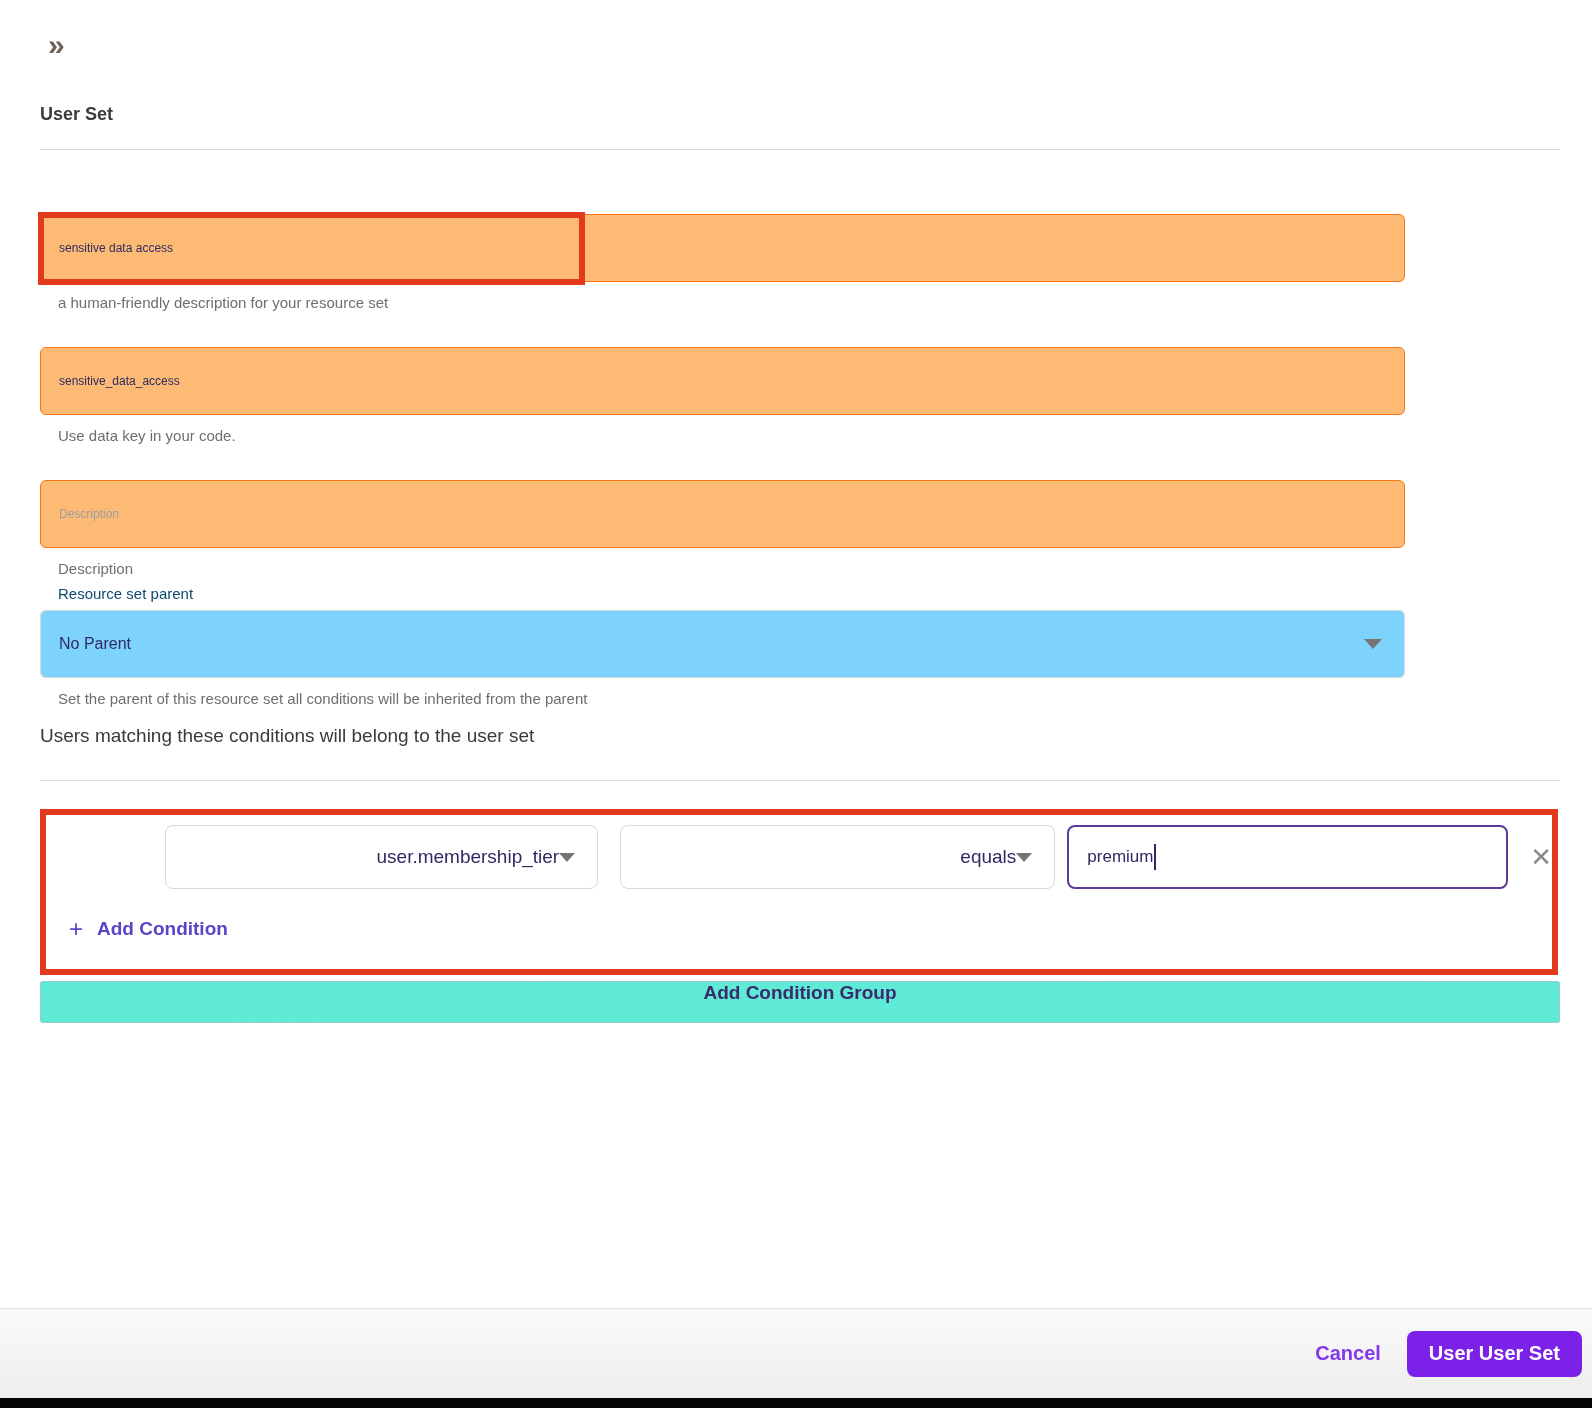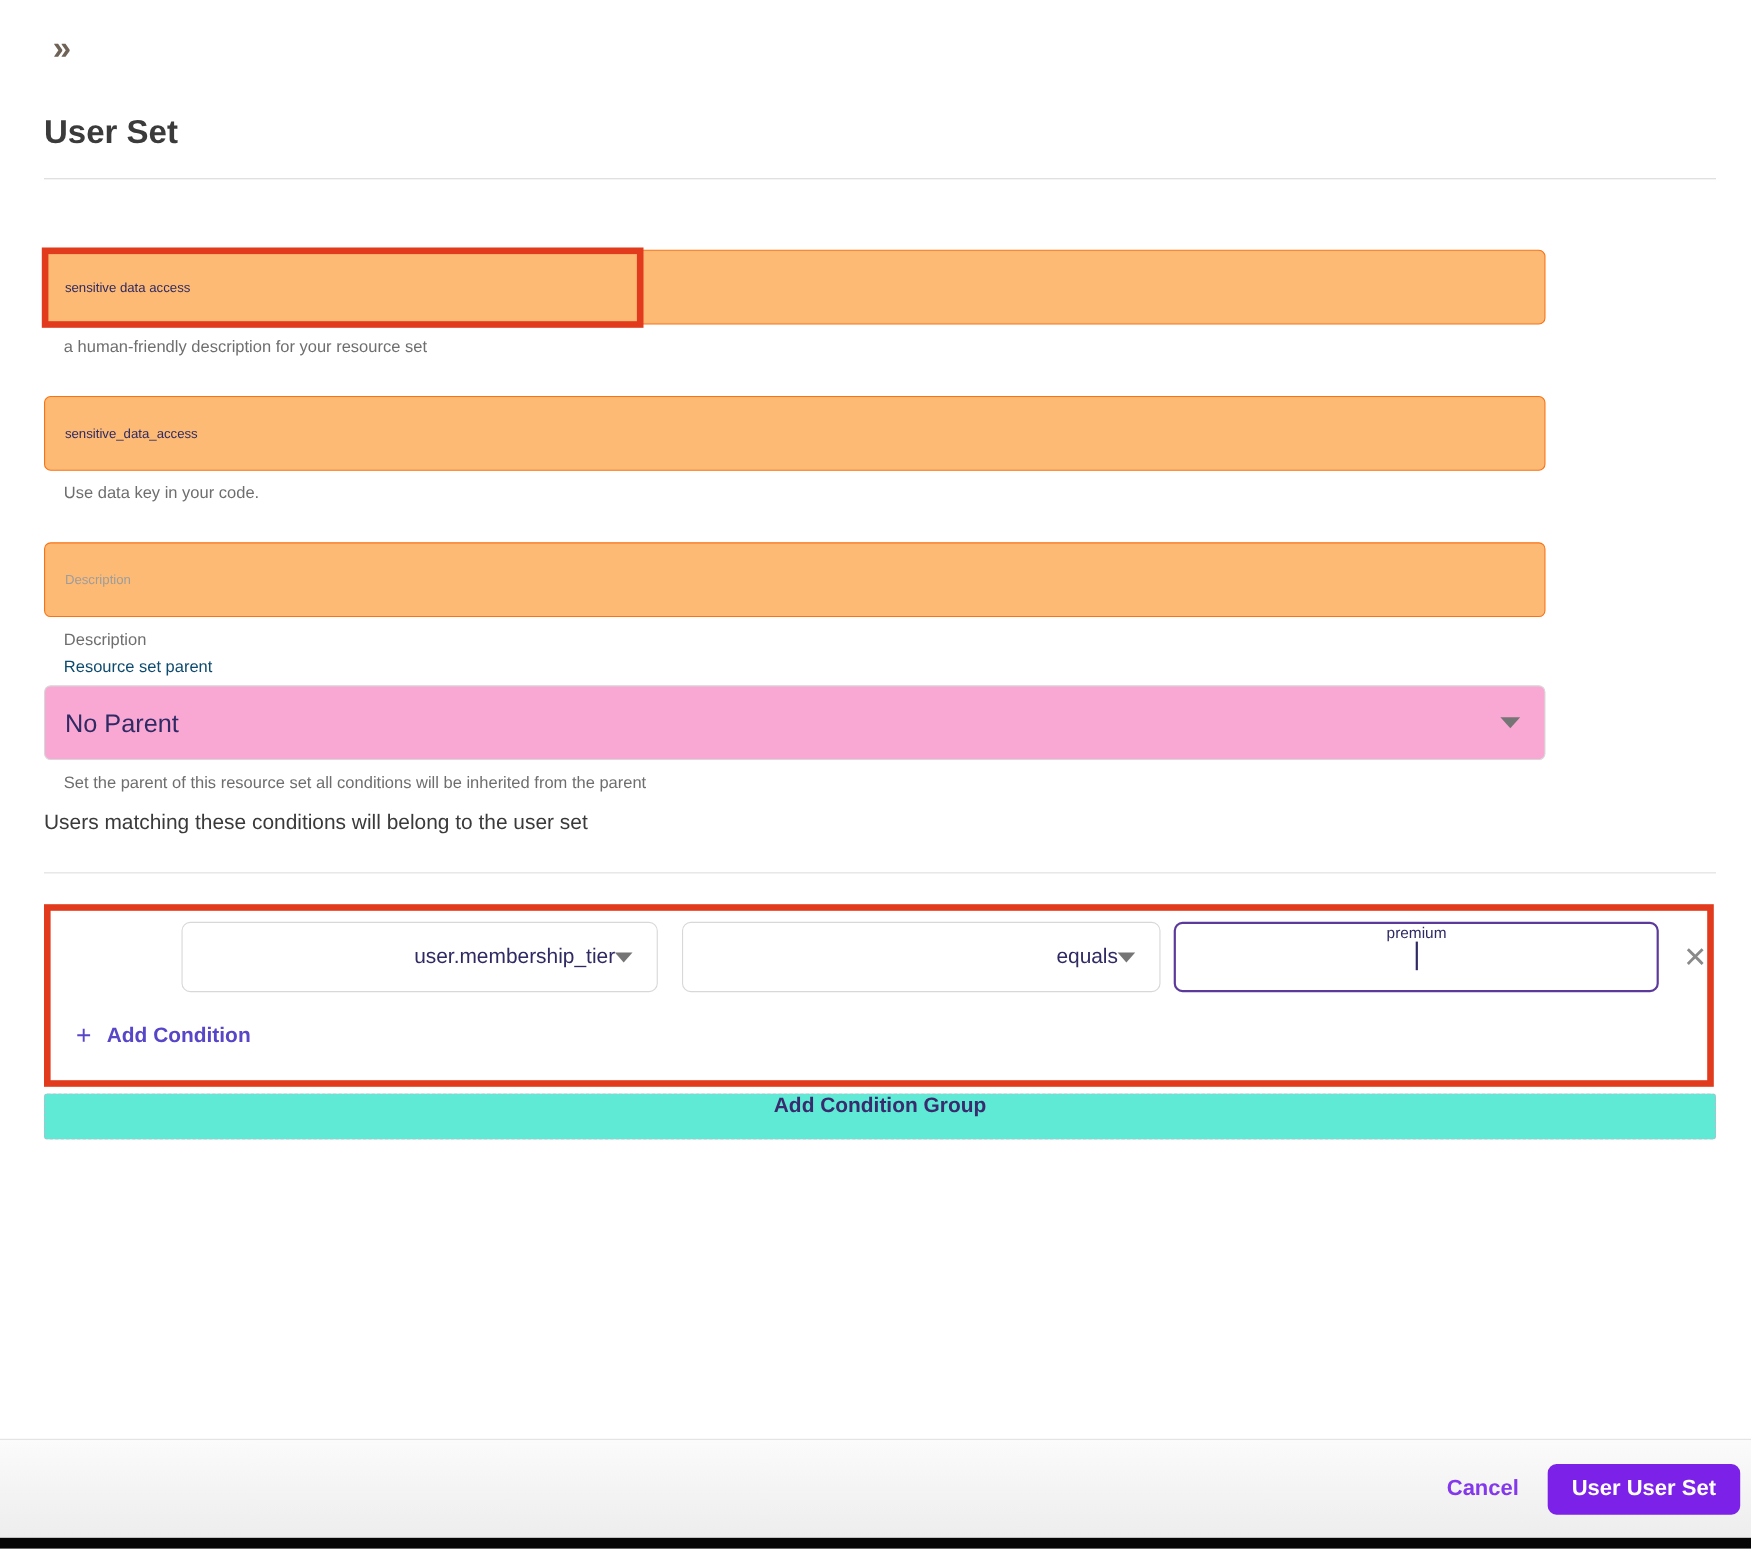--- a/index.html
+++ b/index.html
@@ -12,21 +12,21 @@
     overflow: hidden;
   }
   .content { padding: 30px 32px 0 40px; }
 
   
   .collapse-btn {
     font-size: 30px; color: #6f6257; cursor: pointer;
     width: 34px; line-height: 30px; margin-left: 8px;
     font-weight: bold; letter-spacing: -2px;
   }
-  .page-title { margin-top: 44px; font-size: 30px; font-weight: bold; color: #3b3b3b; }
+  .page-title { margin-top: 44px; font-size: 18px; font-weight: bold; color: #3b3b3b; }
   .divider { height: 1px; background: #d9d9d9; width: 1520px; margin-top: 24px; }
 
   
   .field-wrap { position: relative; width: 1365px; }
   .text-input {
     width: 1365px; height: 68px; border: 1px solid #f97316; border-radius: 6px;
     font-family: "Liberation Sans", sans-serif;
     font-size: 12px; color: #2f2a63; padding: 0 18px; background: #fdba74; outline: none;
     display: block;
   }
@@ -36,21 +36,21 @@
     border: 6px solid #e23a1c;
   }
   .annot-input { top: -2px; left: -2px; width: 547px; height: 73px; }
   .helper { font-size: 15px; color: #6e6e6e; margin: 12px 0 0 18px; }
   .mt-field { margin-top: 36px; }
   .field-label { font-size: 15px; color: #0c4a6e; margin: 8px 0 8px 18px; }
 
   .select-box {
     width: 1365px; height: 68px; border: 1px solid #d8d8d8; border-radius: 6px;
     display: flex; align-items: center; justify-content: space-between;
-    padding: 0 22px 0 18px; font-size: 23px; color: #2f2a63; background: #f9a8d4; cursor: pointer;
+    padding: 0 22px 0 18px; font-size: 16px; color: #2f2a63; background: #7dd3fc; cursor: pointer;
   }
   .caret-down {
     width: 0; height: 0; border-left: 9px solid transparent; border-right: 9px solid transparent;
     border-top: 10px solid #757575;
   }
 
   .conditions-intro { font-size: 19px; color: #3a3a3a; margin-top: 18px; }
   .divider2 { height: 1px; background: #dedede; width: 1520px; margin-top: 33px; }
 
   
@@ -65,21 +65,21 @@
     height: 64px; border: 1px solid #d8d8d8; border-radius: 8px; background: #fff;
     display: flex; align-items: center; justify-content: flex-end;
     font-size: 19px; color: #2f2a63; padding: 0 22px 0 20px; cursor: pointer;
   }
   .cond-select .caret-down { border-left-width: 8px; border-right-width: 8px; border-top-width: 9px; }
   .sel-attribute { width: 445px; margin-right: 22px; }
   .sel-operator  { width: 447px; margin-right: 12px; }
   .value-input {
     width: 453px; height: 64px; border: 2px solid #5b3a9b; border-radius: 8px;
     display: flex; align-items: center; padding: 0 18px;
-    font-size: 14px; color: #2f2a63; background: #fff; flex-direction: column;
+    font-size: 17px; color: #2f2a63; background: #fff;
   }
   .text-caret { display: inline-block; width: 2px; height: 26px; background: #2f2a63; margin-left: 1px; }
   .remove-x {
     margin-left: 22px; font-size: 26px; color: #8a8a8a; cursor: pointer; line-height: 1;
     font-weight: normal;
   }
   .add-condition {
     display: flex; align-items: center; gap: 14px; margin: 26px 0 0 23px;
     color: #5746c8; font-size: 19px; font-weight: bold; cursor: pointer;
   }

